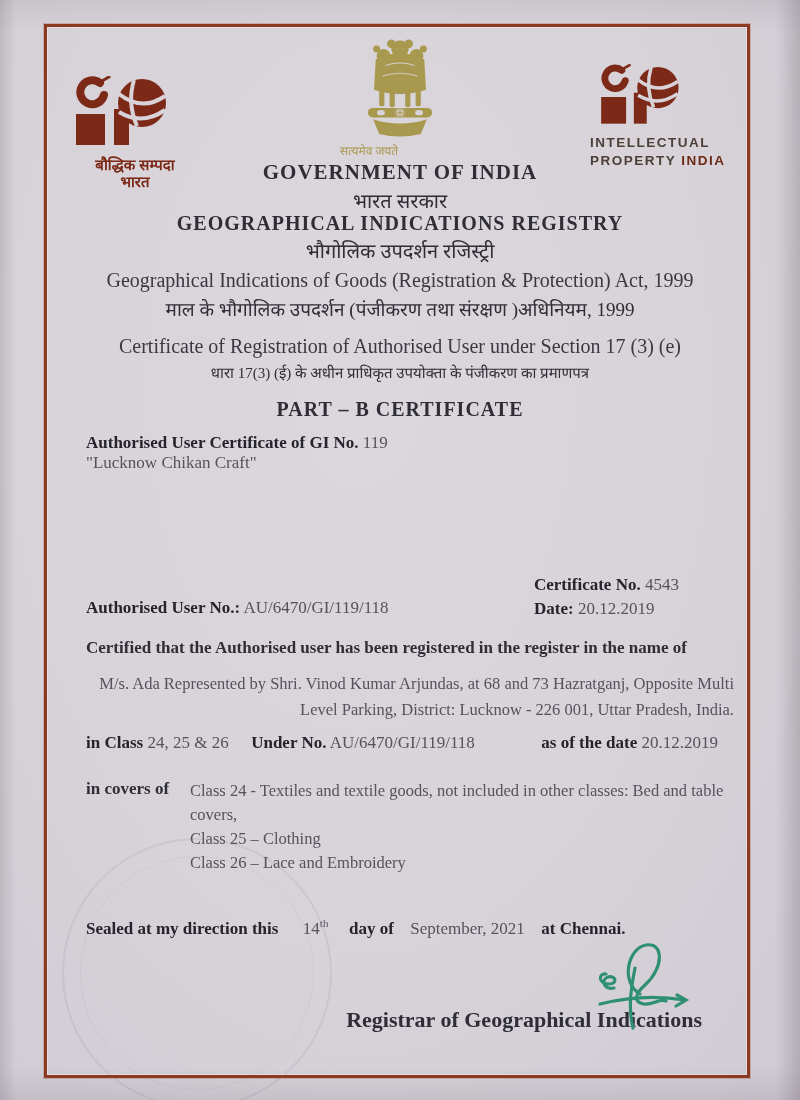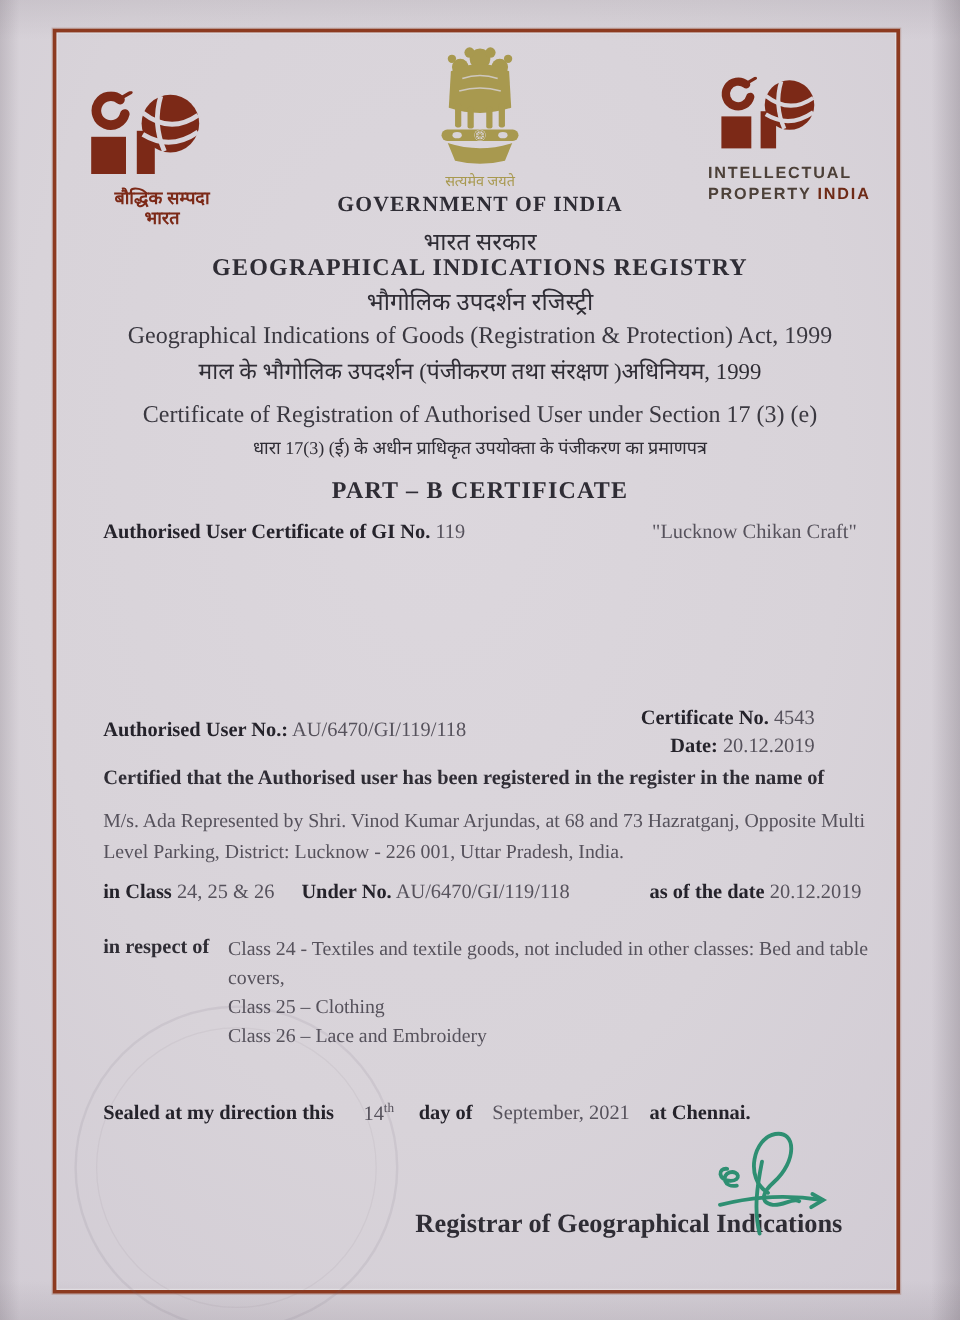--- a/index.html
+++ b/index.html
@@ -21,32 +21,32 @@
     border:3px solid #8c3a20;
     box-shadow:inset 0 0 0 1px rgba(255,255,255,0.35), 0 0 0 1px rgba(140,58,32,0.25);
   }
   .abs{position:absolute;}
   .center-line{left:0;width:100%;text-align:center;color:#2f2d35;}
   .en-bold{font-weight:bold;font-size:20px;letter-spacing:1px;}
   .en-reg{font-size:19px;color:#3a3840;}
   .hi{font-size:18px;color:#2f2d35;}
   .lbl{font-weight:bold;color:#25232b;}
   .val{color:#56525c;}
-  .body-text{font-size:17px;color:#2f2d35;}
+  .body-text{font-size:17px;color:#2f2d35;flex-direction:column;}
   .small-text{font-size:16.5px;}
   .logo-caption-hi{
     font-family:"Liberation Sans","DejaVu Sans",sans-serif;
     color:#7c2917;font-weight:bold;font-size:15px;line-height:1.15;text-align:center;
   }
   .logo-caption-en{
     font-family:"Liberation Sans","DejaVu Sans",sans-serif;
     color:#4c4038;font-size:13.5px;letter-spacing:1.5px;line-height:1.35;font-weight:bold;
   }
   .logo-caption-en .india{color:#6e2a16;font-weight:bold;}
-  .motto{color:#a8994f;font-size:12px;text-align:center;margin-top:2px;}
+  .motto{color:#a8994f;font-size:12px;margin-top:2px;}
   .seal-faint{
     position:absolute;left:62px;top:838px;width:266px;height:266px;border-radius:50%;
     border:2px solid rgba(110,100,118,0.11);
   }
   .seal-faint::after{
     content:"";position:absolute;left:16px;top:16px;right:16px;bottom:16px;
     border-radius:50%;border:1.5px solid rgba(110,100,118,0.08);
   }
   .sig-wrap{position:absolute;left:592px;top:940px;width:100px;height:92px;z-index:3;}
   sup{font-size:11px;}
@@ -126,74 +126,74 @@
     </svg>
     <div class="logo-caption-en">
       <div>INTELLECTUAL</div>
       <div>
         <span>PROPERTY</span>
         <span class="india">INDIA</span>
       </div>
     </div>
   </div>
 
-  <div class="abs center-line en-bold" style="top:160px;font-size:18px;">GOVERNMENT OF INDIA</div>
+  <div class="abs center-line en-bold" style="top:160px;font-size:21px;">GOVERNMENT OF INDIA</div>
   <div class="abs center-line hi" style="top:187px;font-size:20px;">भारत सरकार</div>
   <div class="abs center-line en-bold" style="top:212px;">GEOGRAPHICAL INDICATIONS REGISTRY</div>
   <div class="abs center-line hi" style="top:237px;font-size:20px;">भौगोलिक उपदर्शन रजिस्ट्री</div>
 
   <div class="abs center-line en-reg" style="top:269px;font-size:20px;">Geographical Indications of Goods (Registration &amp; Protection) Act, 1999</div>
   <div class="abs center-line hi" style="top:296px;font-size:19px;">माल के भौगोलिक उपदर्शन (पंजीकरण तथा संरक्षण )अधिनियम, 1999</div>
 
   <div class="abs center-line en-reg" style="top:335px;font-size:20px;">Certificate of Registration of Authorised User under Section 17 (3) (e)</div>
   <div class="abs center-line hi" style="top:362px;font-size:15px;">धारा 17(3) (ई) के अधीन प्राधिकृत उपयोक्ता के पंजीकरण का प्रमाणपत्र</div>
 
   <div class="abs center-line en-bold" style="top:398px;">PART – B CERTIFICATE</div>
 
   <div class="abs body-text" style="left:86px;top:433px;width:628px;display:flex;justify-content:space-between;">
     <span>
       <span class="lbl">Authorised User Certificate of GI No.</span>
       <span class="val">119</span>
     </span>
     <span class="val">"Lucknow Chikan Craft"</span>
   </div>
 
-  <div class="abs body-text" style="left:534px;top:586px;line-height:24px;text-align:right;">
+  <div class="abs body-text" style="left:534px;top:573px;line-height:24px;">
     <div>
       <span class="lbl">Certificate No.</span>
       <span class="val">4543</span>
     </div>
     <div>
       <span class="lbl">Date:</span>
       <span class="val">20.12.2019</span>
     </div>
   </div>
 
   <div class="abs body-text" style="left:86px;top:598px;">
     <span class="lbl">Authorised User No.:</span>
     <span class="val">AU/6470/GI/119/118</span>
   </div>
 
   <div class="abs body-text lbl" style="left:86px;top:638px;">Certified that the Authorised user has been registered in the register in the name of</div>
 
-  <div class="abs small-text val" style="left:86px;top:671px;width:648px;line-height:1.55;">M/s. Ada Represented by Shri. Vinod Kumar Arjundas, at 68 and 73 Hazratganj, Opposite Multi Level Parking, District: Lucknow - 226 001, Uttar Pradesh, India.</div>
+  <div class="abs small-text val" style="left:86px;top:671px;width:648px;line-height:1.55;text-align:right;">M/s. Ada Represented by Shri. Vinod Kumar Arjundas, at 68 and 73 Hazratganj, Opposite Multi Level Parking, District: Lucknow - 226 001, Uttar Pradesh, India.</div>
 
   <div class="abs body-text" style="left:86px;top:733px;white-space:nowrap;">
     <span class="lbl">in Class</span>
     <span class="val">24, 25 &amp; 26</span>
     <span style="display:inline-block;width:14px;"></span>
     <span class="lbl">Under No.</span>
     <span class="val">AU/6470/GI/119/118</span>
     <span style="display:inline-block;width:58px;"></span>
     <span class="lbl">as of the date</span>
     <span class="val">20.12.2019</span>
   </div>
 
   <div class="abs" style="left:86px;top:779px;display:flex;">
-    <div class="body-text lbl" style="width:104px;flex:none;">in respect of</div>
+    <div class="body-text lbl" style="width:104px;flex:none;">in covers of</div>
     <div class="small-text val" style="width:560px;line-height:1.45;">
       <div>Class 24 - Textiles and textile goods, not included in other classes: Bed and table covers,</div>
       <div>Class 25 – Clothing</div>
       <div>Class 26 – Lace and Embroidery</div>
     </div>
   </div>
 
   <div class="seal-faint"></div>
 
   <div class="abs body-text" style="left:86px;top:917px;white-space:nowrap;">

